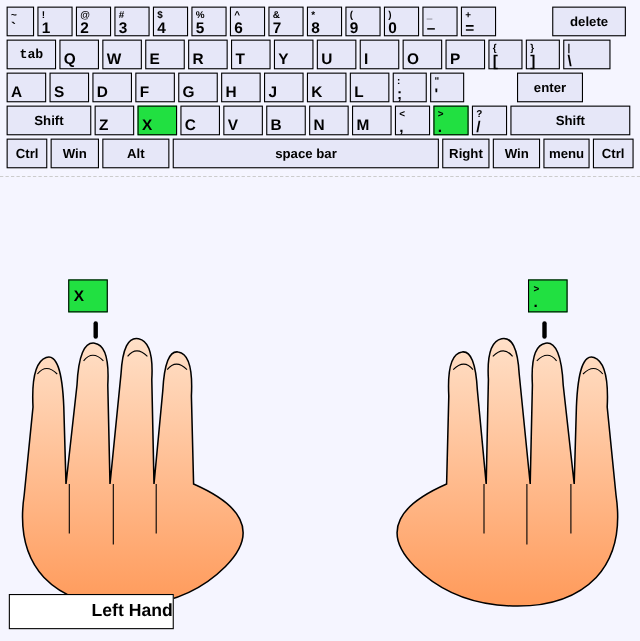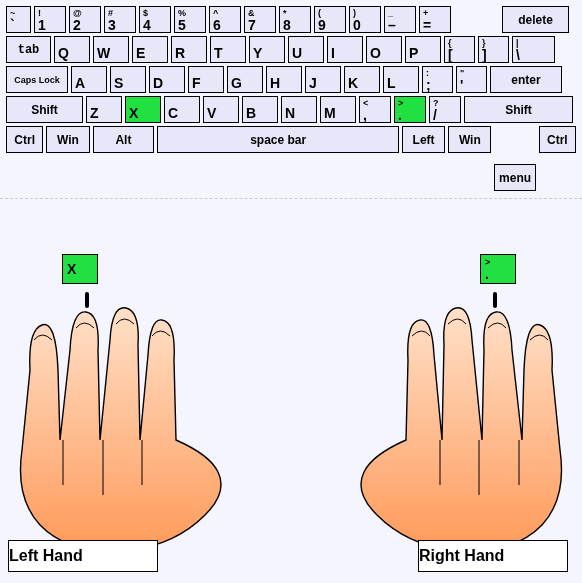--- a/index.html
+++ b/index.html
@@ -16,21 +16,21 @@
   .key.single { justify-content: center; align-items: center; }
   .key.hl { background: #21e041; }
 
   .hands { position: absolute; top: 240px; left: 0; width: 582px; height: 330px; }
   .hint {
     position: absolute; width: 36px; height: 30px; background: #21e041; border: 1px solid #000;
     font-weight: bold; font-size: 13px; display:flex; flex-direction:column; justify-content:center; padding-left:4px;
   }
   .hint .t { font-size:9px; line-height:9px; } .hint .b { font-size:14px; line-height:14px; }
   .pointer { position:absolute; width:4px; height:16px; background:#000; border-radius:2px; }
-  .lbl { position:absolute; background:#fff; border:1px solid #000; font-weight:bold; font-size:16px; padding:6px 0; text-align:left; }
+  .lbl { position:absolute; background:#fff; border:1px solid #000; font-weight:bold; font-size:16px; padding:6px 0; text-align:right; }
 </style>
 </head>
 <body>
 
 <div class="keyboard">
   <div class="krow" id="r1">
       <div class="key" style="width: 25px;">
         <span class="top">~</span>
         <span class="bot">`</span>
       </div>
@@ -133,21 +133,20 @@
       <div class="key" style="width: 31px;">
         <span class="top">}</span>
         <span class="bot">]</span>
       </div>
       <div class="key" style="width: 43px;">
         <span class="top">|</span>
         <span class="bot">\</span>
       </div>
     </div>
   <div class="krow" id="r3">
-      <div class="key single" style="width: 62px; font-size: 9px;">Caps Lock</div>
       <div class="key" style="width: 36px;">
         <span class="top"></span>
         <span class="bot">A</span>
       </div>
       <div class="key" style="width: 36px;">
         <span class="top"></span>
         <span class="bot">S</span>
       </div>
       <div class="key" style="width: 36px;">
         <span class="top"></span>
@@ -178,21 +177,21 @@
         <span class="bot">L</span>
       </div>
       <div class="key" style="width: 31px;">
         <span class="top">:</span>
         <span class="bot">;</span>
       </div>
       <div class="key" style="width: 31px;">
         <span class="top">"</span>
         <span class="bot">'</span>
       </div>
-      <div class="key single" style="width: 72px;">enter</div>
+      <div class="key single" style="width: 60px; margin-left: 45px;">enter</div>
     </div>
   <div class="krow" id="r4">
       <div class="key single" style="width: 77px;">Shift</div>
       <div class="key" style="width: 36px;">
         <span class="top"></span>
         <span class="bot">Z</span>
       </div>
       <div class="key hl" style="width: 36px;">
         <span class="top"></span>
         <span class="bot">X</span>
@@ -229,23 +228,23 @@
         <span class="top">?</span>
         <span class="bot">/</span>
       </div>
       <div class="key single" style="width: 109px;">Shift</div>
     </div>
   <div class="krow" id="r5">
       <div class="key single" style="width: 38px;">Ctrl</div>
       <div class="key single" style="width: 44px;">Win</div>
       <div class="key single" style="width: 63px;">Alt</div>
       <div class="key single" style="width: 247px;">space bar</div>
-      <div class="key single" style="width: 44px;">Left</div>
+      <div class="key single" style="width: 44px;">Right</div>
       <div class="key single" style="width: 44px;">Win</div>
-      <div class="key single" style="width: 42px; margin-top: 38px;">menu</div>
+      <div class="key single" style="width: 42px;">menu</div>
       <div class="key single" style="width: 38px;">Ctrl</div>
     </div>
 </div>
 
 <div class="hands">
   <div class="hint" style="left:62px;top:14px;">
     <span class="t"></span>
     <span class="b">X</span>
   </div>
   <div class="pointer" style="left:85px;top:52px;"></div>
@@ -286,14 +285,13 @@
     <line x1="63" y1="140" x2="63" y2="185" stroke="#000"></line>
     <line x1="103" y1="140" x2="103" y2="195" stroke="#000"></line>
     <line x1="142" y1="140" x2="142" y2="185" stroke="#000"></line>
     <path d="M34 40 Q42 30 52 40" fill="none" stroke="#000"></path>
     <path d="M76 28 Q84 18 94 28" fill="none" stroke="#000"></path>
     <path d="M116 24 Q124 14 134 24" fill="none" stroke="#000"></path>
     <path d="M152 36 Q160 26 170 36" fill="none" stroke="#000"></path>
   </svg>
 
   <div class="lbl" style="left:8px;top:300px;width:150px;">Left Hand</div>
-  <div class="lbl" style="left:418px;top:300px;width:150px;">Right Hand</div>
 </div>
 
 </body></html>

